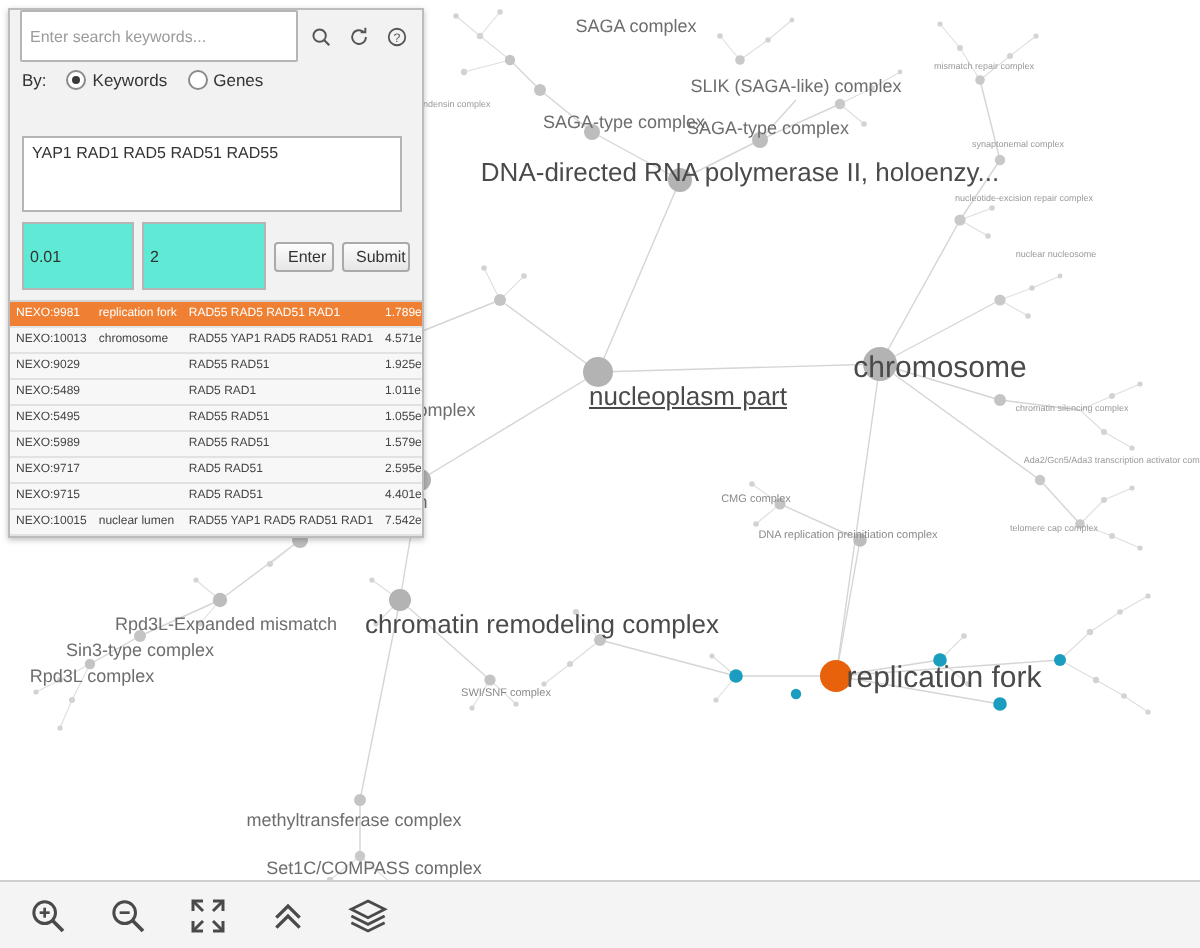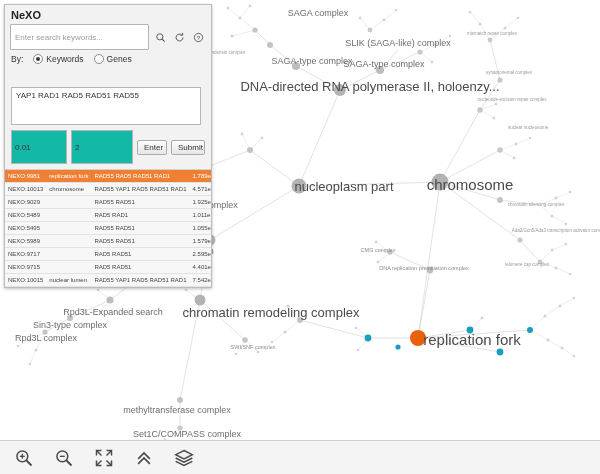--- a/index.html
+++ b/index.html
@@ -137,21 +137,21 @@
   }
   .params-row {
     display: flex;
     align-items: center;
     gap: 4px;
     padding: 0 6px 5px 6px;
   }
   .param-input {
     height: 17px;
     border: 1px solid #b5b5b5;
-    background: #14b8a6;
+    background: #5eead4;
     font-size: 8px;
     padding: 16px 3px;
     color: #333;
     box-sizing: border-box;
   }
   #pvalue-input { width: 56px; }
   #count-input  { width: 62px; }
   .sm-btn {
     height: 15px;
     min-width: 30px;
@@ -407,29 +407,29 @@
       </g>
 
       <circle cx="418" cy="338" r="8" fill="#e8620c"></circle>
     </g>
   </svg>
 
   <div id="graph-labels">
       <div class="node-label lbl-xl" style="left: 470px; top: 184px;">chromosome</div>
       <div class="node-label lbl-xl" style="left: 472px; top: 339px;">replication fork</div>
       <div class="node-label lbl-lg" style="left: 271px; top: 312px;">chromatin remodeling complex</div>
-      <div class="node-label lbl-lg" style="left: 344px; top: 186px;">nucleoplasm part</div>
+      <div class="node-label lbl-lg" style="left: 344px; top: 198px; text-decoration: underline;">nucleoplasm part</div>
       <div class="node-label lbl-lg" style="left: 370px; top: 86px;">DNA-directed RNA polymerase II, holoenzy...</div>
       <div class="node-label lbl-md" style="left: 312px; top: 61px;">SAGA-type complex</div>
       <div class="node-label lbl-md" style="left: 384px; top: 64px;">SAGA-type complex</div>
       <div class="node-label lbl-md" style="left: 398px; top: 43px;">SLIK (SAGA-like) complex</div>
       <div class="node-label lbl-md" style="left: 318px; top: 13px; text-align: right;">SAGA complex</div>
       <div class="node-label lbl-md" style="left: 178px; top: 251px;">nuclear chromatin</div>
       <div class="node-label lbl-md" style="left: 153px; top: 205px;">H4/H2A histone acetyltransferase complex</div>
-      <div class="node-label lbl-md" style="left: 113px; top: 312px;">Rpd3L-Expanded search</div>
+      <div class="node-label lbl-md" style="left: 113px; top: 312px;">Rpd3L-Expanded mismatch</div>
       <div class="node-label lbl-md" style="left: 70px; top: 325px;">Sin3-type complex</div>
       <div class="node-label lbl-md" style="left: 46px; top: 338px;">Rpd3L complex</div>
       <div class="node-label lbl-sm" style="left: 253px; top: 347px;">SWI/SNF complex</div>
       <div class="node-label lbl-md" style="left: 177px; top: 410px;">methyltransferase complex</div>
       <div class="node-label lbl-md" style="left: 187px; top: 434px;">Set1C/COMPASS complex</div>
       <div class="node-label lbl-sm" style="left: 424px; top: 268px;">DNA replication preinitiation complex</div>
       <div class="node-label lbl-sm" style="left: 378px; top: 250px;">CMG complex</div>
       <div class="node-label lbl-xs" style="left: 536px; top: 204px;">chromatin silencing complex</div>
       <div class="node-label lbl-xs" style="left: 512px; top: 99px;">nucleotide-excision repair complex</div>
       <div class="node-label lbl-xs" style="left: 528px; top: 127px;">nuclear nucleosome</div>
@@ -437,21 +437,20 @@
       <div class="node-label lbl-xs" style="left: 509px; top: 72px;">synaptonemal complex</div>
       <div class="node-label lbl-xs" style="left: 226px; top: 52px;">condensin complex</div>
       <div class="node-label lbl-xs" style="left: 527px; top: 264px;">telomere cap complex</div>
       <div class="node-label lbl-xs" style="left: 560px; top: 230px;">Ada2/Gcn5/Ada3 transcription activator complex</div>
       <div class="node-label lbl-xs" style="left: 168px; top: 188px;">nuclear cohesin complex</div>
       <div class="node-label lbl-xs" style="left: 133px; top: 180px;">NuA4 histone acetyltransferase complex</div>
       <div class="node-label lbl-xs" style="left: 86px; top: 171px;">box C/D snoRNP complex</div>
     </div>
 
   <div id="nexo-panel">
-    <div id="panel-title">NeXO</div>
 
     <div class="search-row">
       <input id="search-input" type="text" placeholder="Enter search keywords..." style="">
       <span class="icon-btn">
         <svg width="11" height="11" viewBox="0 0 16 16">
             <circle cx="7" cy="7" r="4.5" fill="none" stroke="#555" stroke-width="1.4"></circle>
             <line x1="10.4" y1="10.4" x2="14" y2="14" stroke="#555" stroke-width="1.6"></line>
           </svg>
       </span>
       <span class="icon-btn">

